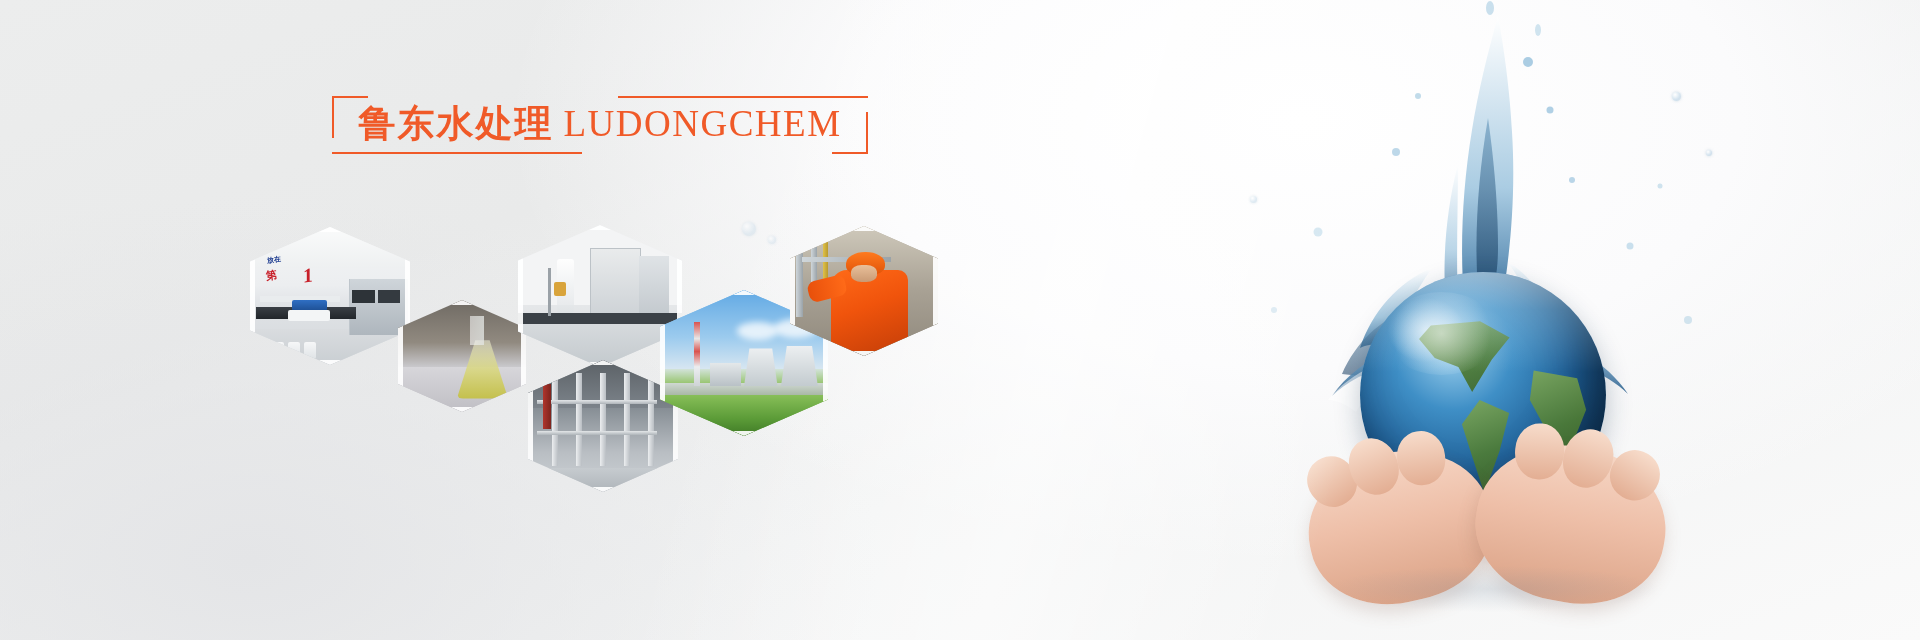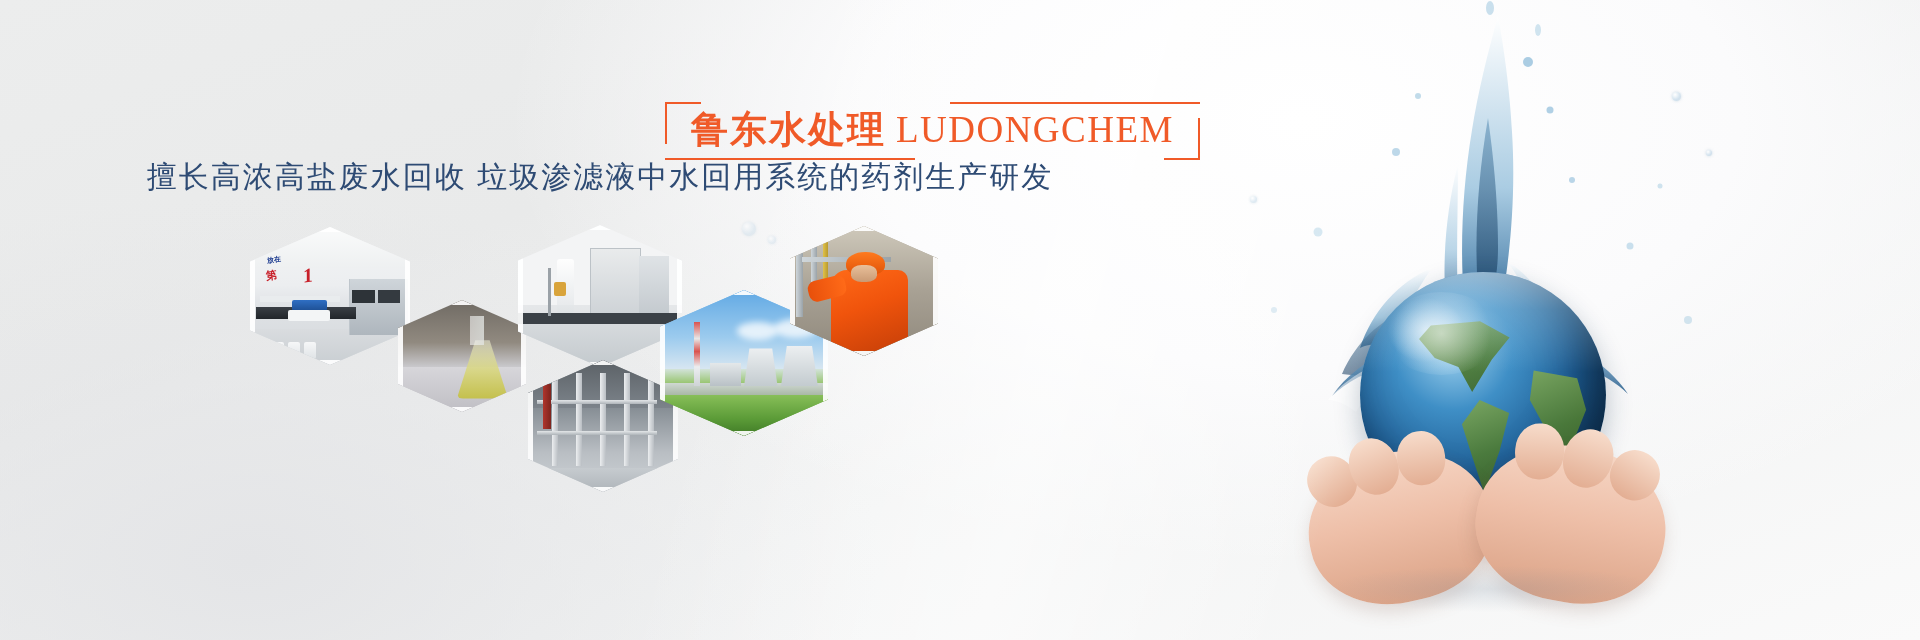--- a/index.html
+++ b/index.html
@@ -18,21 +18,21 @@
   }
 
   
   .sheen{
     position:absolute;left:0;top:0;width:1920px;height:640px;
     background:linear-gradient(105deg, rgba(255,255,255,0) 38%, rgba(255,255,255,.55) 55%, rgba(255,255,255,0) 70%);
     pointer-events:none;
   }
 
   
-  .headline{position:absolute;left:0;top:96px;width:1200px;text-align:right;margin-top:6px;}
+  .headline{position:absolute;left:0;top:96px;width:1200px;text-align:center;}
   .title-frame{
     position:relative;display:inline-block;padding:6px 26px 8px 26px;
   }
   .title-frame .br-tl{
     position:absolute;left:0;top:0;width:34px;height:40px;
     border-left:2px solid #f05a28;border-top:2px solid #f05a28;
   }
   .title-frame .br-tr{
     position:absolute;right:0;top:0;width:250px;height:2px;background:#f05a28;
   }
@@ -419,15 +419,14 @@
       <span class="br-tl"></span>
       <span class="br-tr"></span>
       <span class="br-bl"></span>
       <span class="br-br"></span>
       <div class="title-text">
         <span class="cn">鲁东水处理</span><span class="en">LUDONGCHEM</span>
       </div>
     </div>
   </div>
 
-  <div class="subtitle">擅长高浓高盐废水回收  垃圾渗滤液中水回用系统的药剂生产研发</div>
 
 </div>
 
 </body></html>

